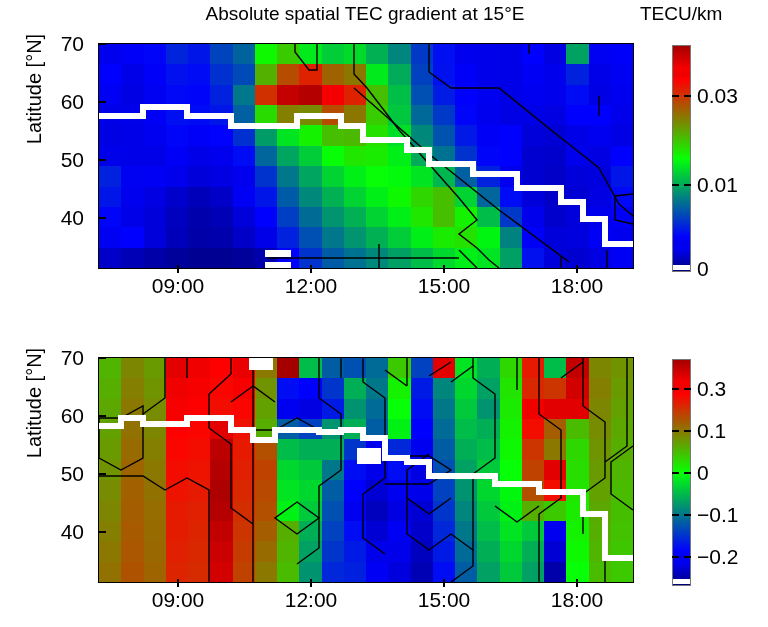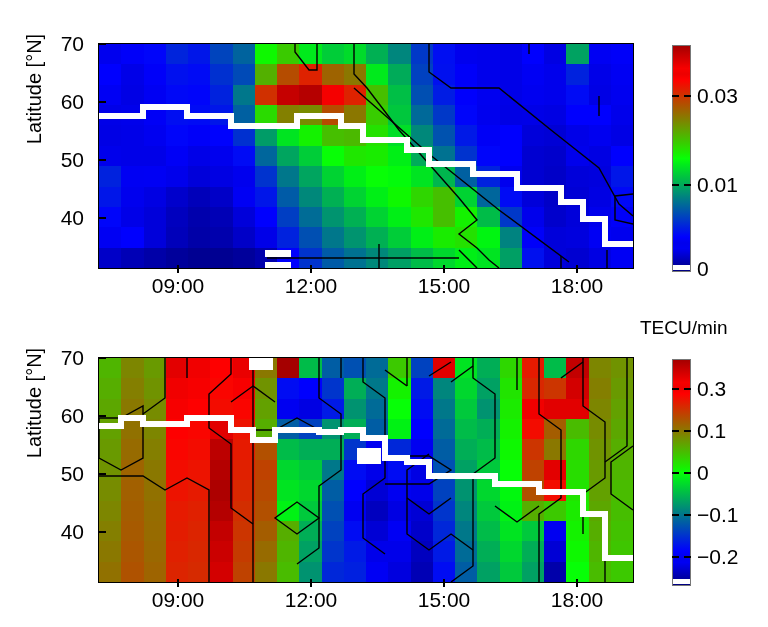--- a/index.html
+++ b/index.html
@@ -72,20 +72,22 @@
   .cbar-cap{
     position:absolute;left:673px;width:17px;height:5px;background:#fff;
   }
 </style>
 </head>
 <body>
 
 <div class="figure">
 
   <div class="panel" id="panel-top">
+    <div class="panel-title">Absolute spatial TEC gradient at 15°E</div>
+    <div class="cbar-title">TECU/km</div>
 
     <div class="ytitle">Latitude [°N]</div>
 
     <div class="axes">
       <div class="heat" style="grid-template-columns: repeat(24, 1fr); grid-template-rows: repeat(11, 1fr);">
           <div class="cell" style="background: rgb(0, 0, 238);"></div>
           <div class="cell" style="background: rgb(0, 0, 249);"></div>
           <div class="cell" style="background: rgb(0, 5, 250);"></div>
           <div class="cell" style="background: rgb(0, 36, 220);"></div>
           <div class="cell" style="background: rgb(0, 22, 233);"></div>
@@ -403,21 +405,20 @@
     <div class="cbar-tick" style="top:95px"></div>
     <div class="cbar-tick r" style="top:95px"></div>
     <div class="cbar-tick" style="top:184px"></div>
     <div class="cbar-tick r" style="top:184px"></div>
     <div class="cbar-lab" style="top:85px">0.03</div>
     <div class="cbar-lab" style="top:174px">0.01</div>
     <div class="cbar-lab" style="top:258px">0</div>
   </div>
 
   <div class="panel" id="panel-bottom">
-    <div class="cbar-title">TECU/min</div>
 
     <div class="ytitle">Latitude [°N]</div>
 
     <div class="axes">
       <div class="heat" style="grid-template-columns: repeat(24, 1fr); grid-template-rows: repeat(11, 1fr);">
           <div class="cell" style="background: rgb(79, 181, 0);"></div>
           <div class="cell" style="background: rgb(125, 134, 0);"></div>
           <div class="cell" style="background: rgb(105, 154, 0);"></div>
           <div class="cell" style="background: rgb(227, 0, 0);"></div>
           <div class="cell" style="background: rgb(241, 0, 0);"></div>

